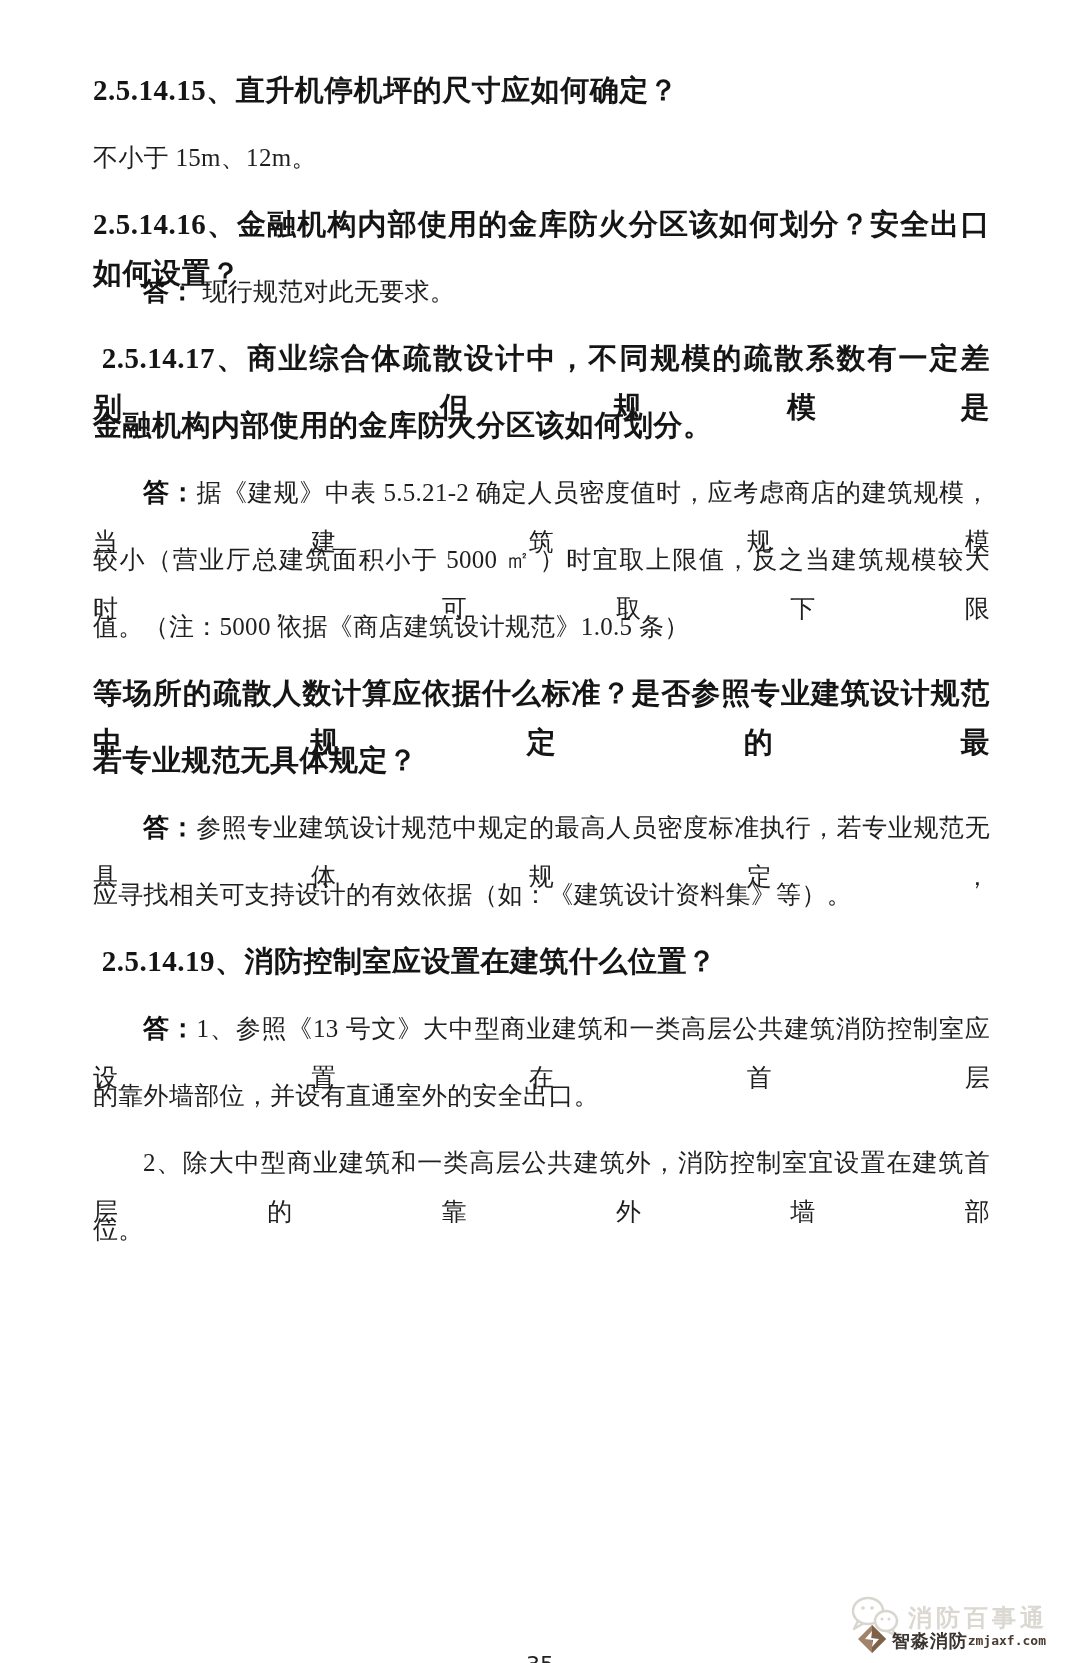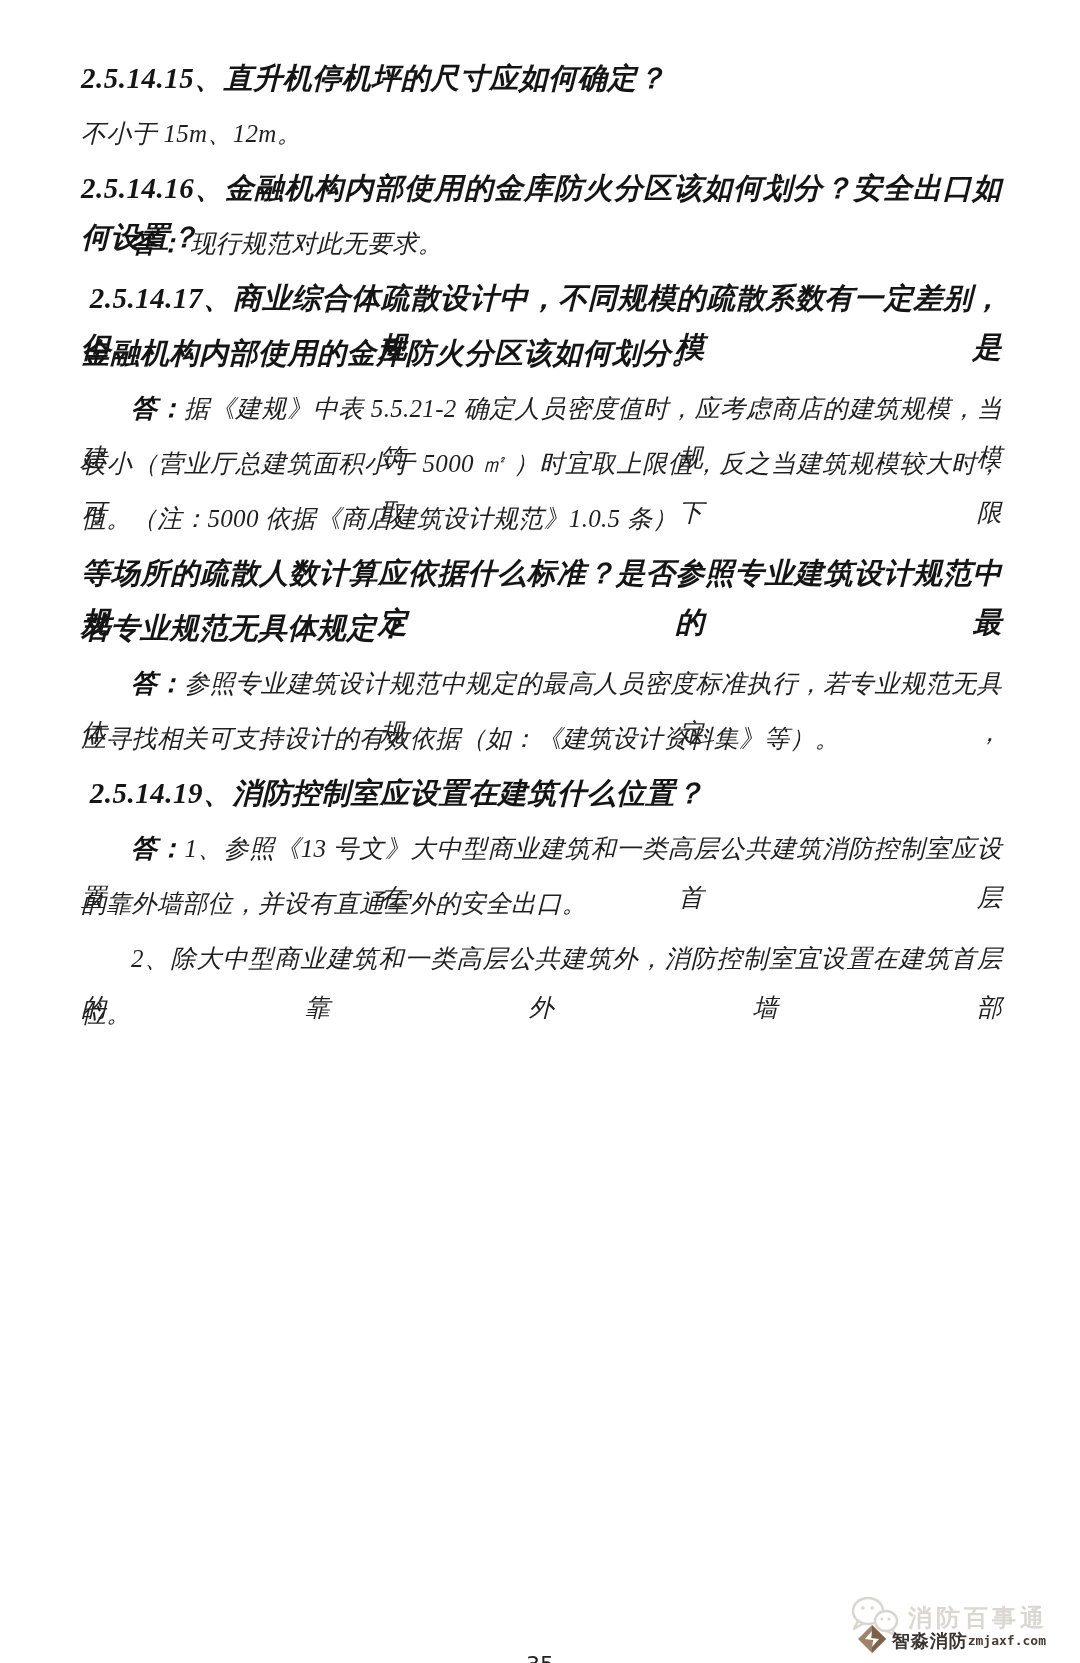--- a/index.html
+++ b/index.html
@@ -9,28 +9,27 @@
     position: relative;
     overflow: hidden;
     font-family: "Liberation Serif", serif;
     color: #1c1c1c;
   }
   .content {
     position: absolute;
     left: 75px; right: 72px; top: 48px;
   }
   .line {
-    margin: 6px;
+    margin: 18px;
     height: 49px;
     line-height: 49px;
     text-align: justify;
     text-align-last: left;
     white-space: normal;
     overflow: visible;
-    font-style: italic;
   }
   .line.fill { text-align-last: justify; }
   .line.q {
     font-size: 29px;
     font-weight: 700;
     color: #151515;
     letter-spacing: 0.5px;
   }
   .line.a {
     font-size: 25px;

